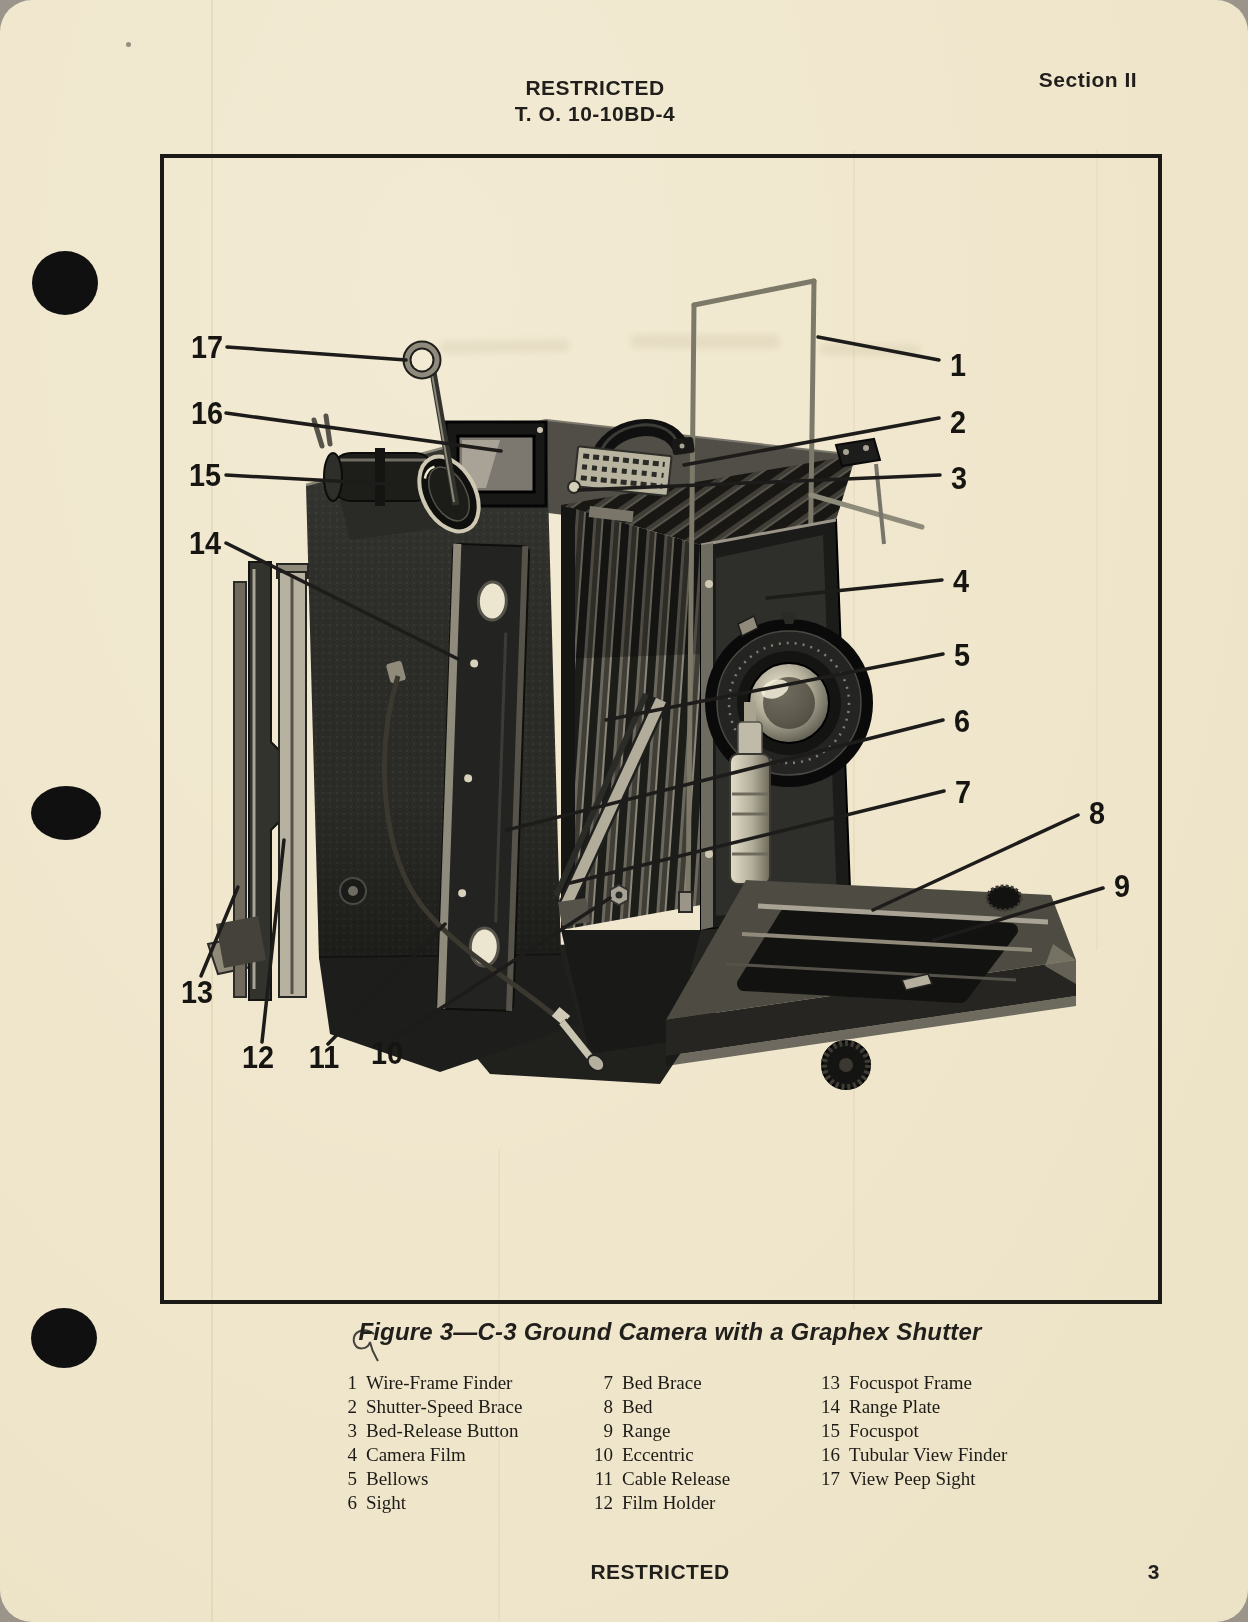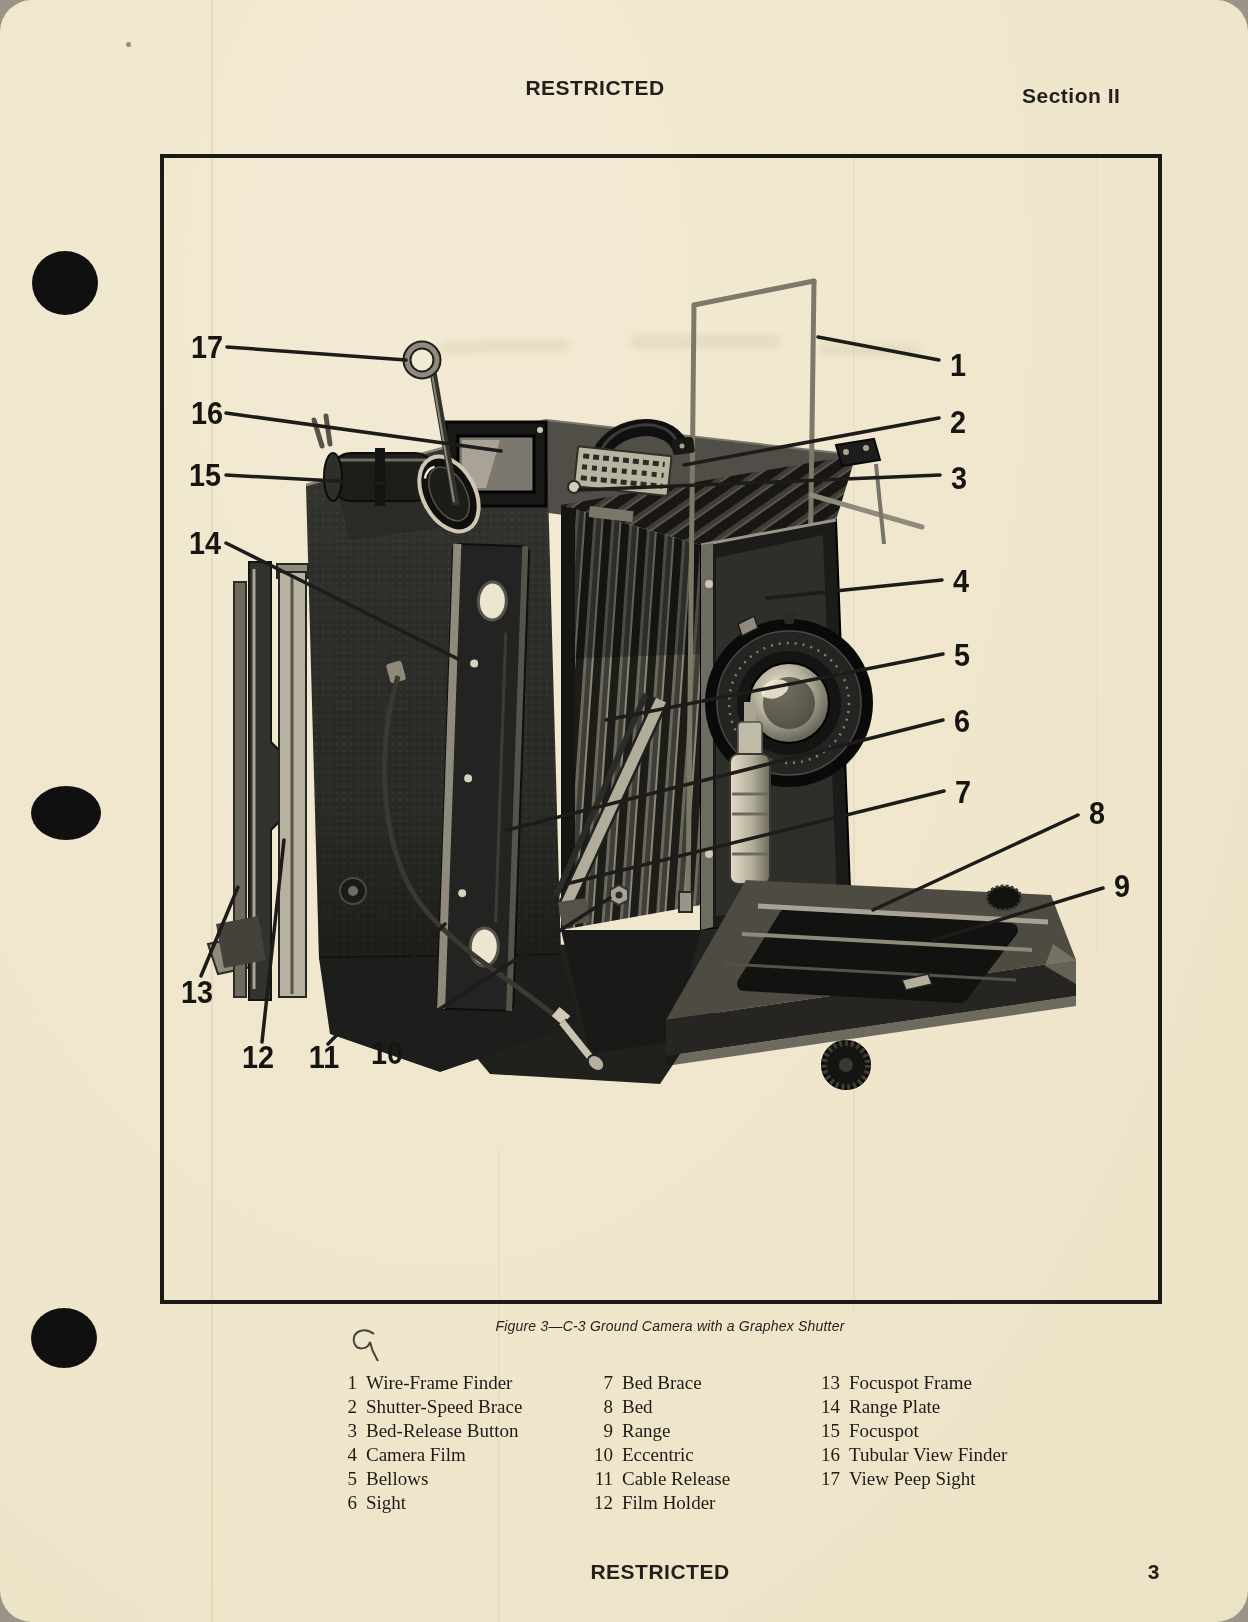--- a/index.html
+++ b/index.html
@@ -8,31 +8,31 @@
     background:
       radial-gradient(ellipse at 35% 18%, #f2ead3 0%, #efe6cc 55%, #ece2c5 100%);
     font-family:"Liberation Sans", sans-serif;
     color:#211f1b;overflow:hidden;border-radius:32px;
   }
   .streak{position:absolute;pointer-events:none;}
   .hole{position:absolute;background:#101010;border-radius:50%;}
   .hdr{position:absolute;font-weight:bold;font-size:21px;letter-spacing:.5px;white-space:nowrap;}
   .hdr-restricted{left:420px;top:76px;width:350px;text-align:center;}
   .hdr-to{left:420px;top:102px;width:350px;text-align:center;}
-  .hdr-section{left:1022px;top:84px;width:132px;text-align:left;}
+  .hdr-section{left:1022px;top:68px;width:132px;text-align:center;}
   .figure-box{position:absolute;left:160px;top:154px;width:1002px;height:1150px;}
   .fig-border{position:absolute;inset:0;border:4px solid #1b1a17;pointer-events:none;}
   .figure-box svg{position:absolute;inset:0;}
   .callout{
     position:absolute;font-weight:bold;font-size:32px;color:#161512;
     transform:translate(-50%,-50%) scaleX(.9);white-space:nowrap;line-height:1;
   }
   .caption{
     position:absolute;left:190px;top:1318px;width:960px;text-align:center;
-    font-weight:normal;font-style:italic;font-size:14px;letter-spacing:.2px;
+    font-weight:bold;font-style:italic;font-size:24px;letter-spacing:.2px;
   }
   .legend-col{position:absolute;top:1371px;font-family:"Liberation Serif", serif;font-size:19px;color:#1d1b17;}
   .lrow{display:flex;line-height:24px;white-space:nowrap;}
   .lnum{text-align:right;margin-right:9px;flex:none;}
   .col1{left:331px;width:260px;} .col1 .lnum{width:26px;}
   .col2{left:585px;width:230px;} .col2 .lnum{width:28px;}
   .col3{left:812px;width:240px;} .col3 .lnum{width:28px;}
   .ftr{position:absolute;font-weight:bold;font-size:21px;letter-spacing:.5px;}
   .ftr-restricted{left:480px;top:1560px;width:360px;text-align:center;}
   .ftr-page{left:1118px;top:1560px;width:42px;text-align:right;}
@@ -48,20 +48,21 @@
   <div class="streak" style="left:853px;top:150px;width:2px;height:1160px;background:rgba(200,180,120,.14);"></div>
   <div class="streak" style="left:1096px;top:150px;width:2px;height:800px;background:rgba(210,180,140,.12);"></div>
   <div class="streak" style="left:498px;top:1150px;width:2px;height:472px;background:rgba(190,170,110,.10);"></div>
   <div class="speck" style="left:126px;top:42px;width:5px;height:5px;"></div>
 
   <div class="hole" style="left:32px;top:251px;width:66px;height:64px;"></div>
   <div class="hole" style="left:31px;top:786px;width:70px;height:54px;"></div>
   <div class="hole" style="left:31px;top:1308px;width:66px;height:60px;"></div>
 
   <div class="hdr hdr-restricted">RESTRICTED</div>
+  <div class="hdr hdr-to">T. O. 10-10BD-4</div>
   <div class="hdr hdr-section">Section II</div>
 
   <div class="figure-box">
     <svg viewBox="0 0 1002 1150" width="1002" height="1150">
       <defs>
         <pattern id="pleatsV" patternUnits="userSpaceOnUse" width="18" height="12" patternTransform="rotate(4)">
           <rect width="18" height="12" fill="#1c1c19"></rect>
           <rect x="8" width="3" height="12" fill="#6a675c"></rect>
           <rect x="11" width="5" height="12" fill="#3f3d36"></rect>
           <rect x="16" width="2" height="12" fill="#8a8678"></rect>

